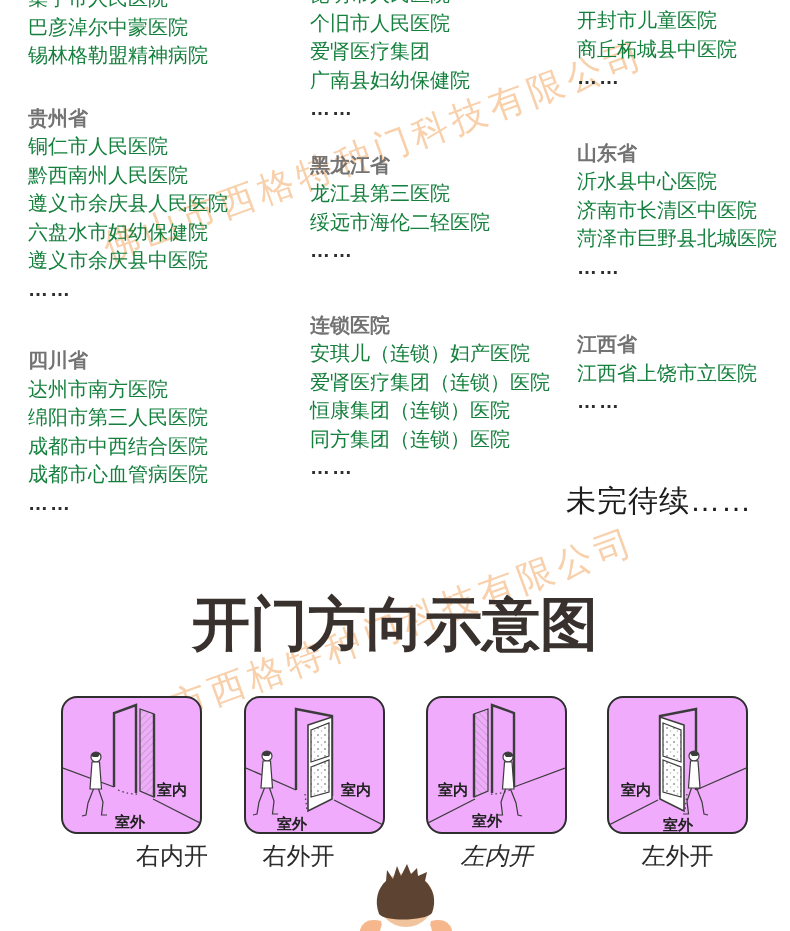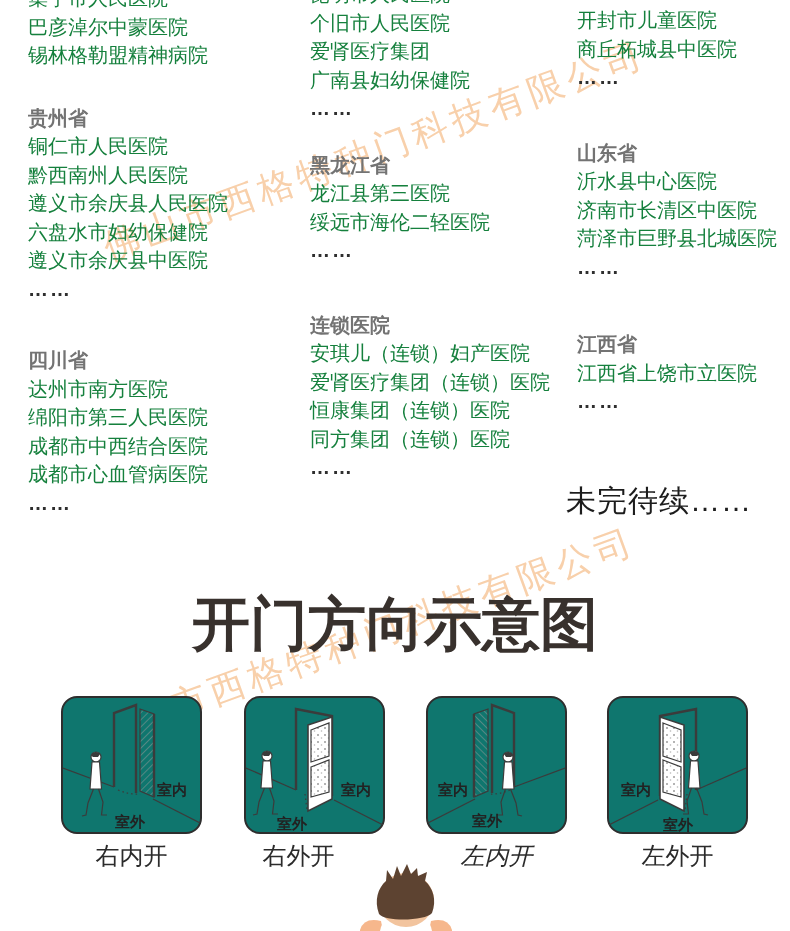--- a/index.html
+++ b/index.html
@@ -25,25 +25,25 @@
   #col2 .section:nth-child(2){margin-top:47px;}
   #col2 .section:nth-child(3){margin-top:49px;}
   
   .tbc{position:absolute;left:566px;top:481px;z-index:2;font-size:30px;font-weight:normal;
        color:#1c1c1c;letter-spacing:1px;}
   
   .big-title{position:absolute;left:0;right:0;top:590px;z-index:2;text-align:center;
              font-size:58px;line-height:68px;font-weight:bold;color:#38312d;}
   
   .diagram{position:absolute;top:696px;width:137px;height:134px;border:2px solid #2e2e2e;
-           border-radius:16px;background:#0f766e;z-index:2;}
+           border-radius:16px;background:#f0abfc;z-index:2;}
   #dg0{left:61px;} #dg1{left:244px;} #dg2{left:426px;} #dg3{left:607px;}
   .dcaption{position:absolute;top:843px;width:141px;text-align:center;z-index:2;
             font-size:24px;line-height:26px;color:#2b2b2b;}
-  #dc0{left:61px;} #dc1{left:228px;} #dc2{left:426px;font-style:italic;} #dc3{left:607px;}
+  #dc0{left:67px;text-align:right;} #dc1{left:228px;} #dc2{left:426px;font-style:italic;} #dc3{left:607px;}
   .dlabel{font-family:"Liberation Serif","DejaVu Serif",serif;font-weight:bold;
           font-size:15px;fill:#222;}
   
   .mascot{position:absolute;left:350px;top:864px;width:112px;height:67px;z-index:3;}
 </style>
 </head>
 <body>
 
 <div class="page">
 

